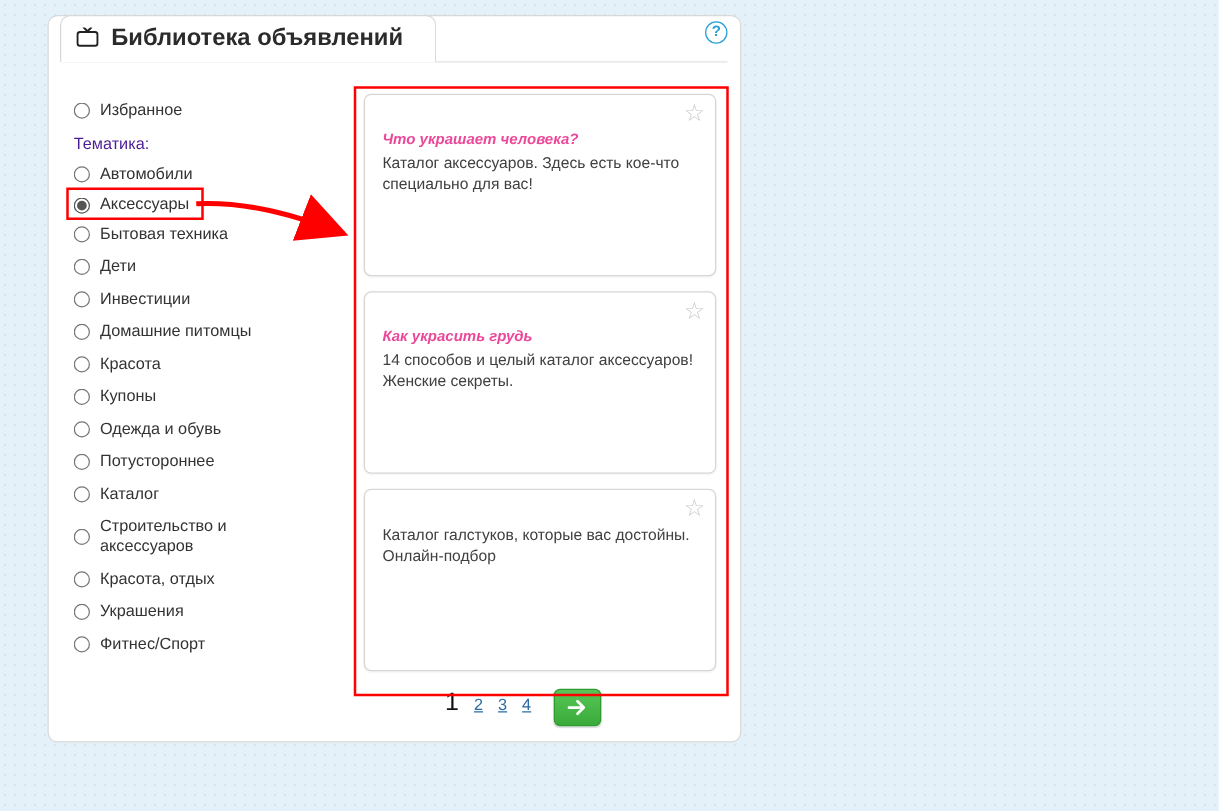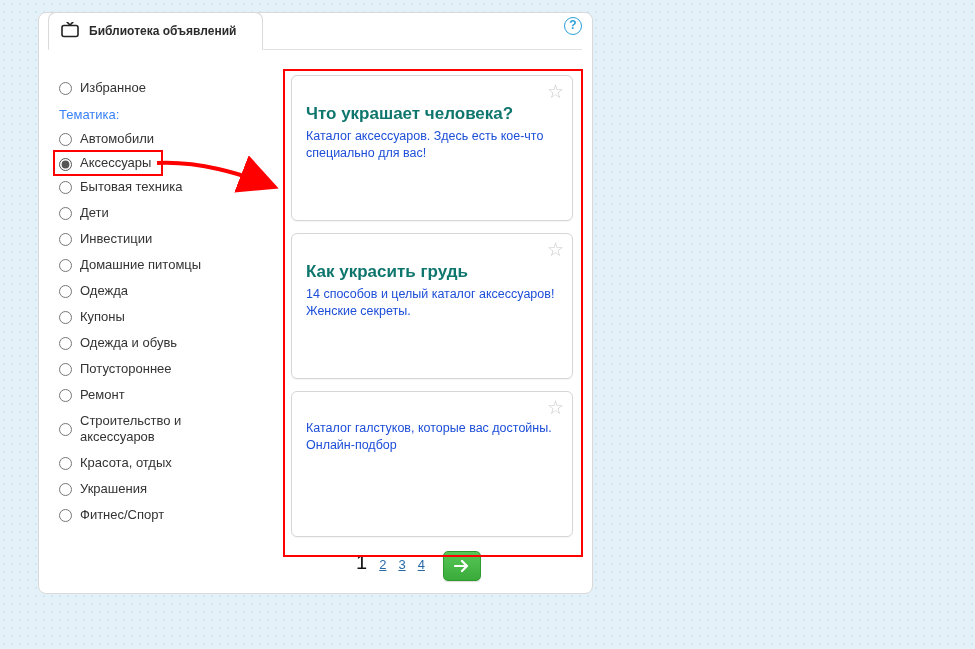--- a/index.html
+++ b/index.html
@@ -43,21 +43,21 @@
     border-bottom: 1px solid #fff;
     border-top-left-radius: 8px;
     border-top-right-radius: 8px;
     background: #fff;
     display: flex;
     align-items: center;
     gap: 10px;
   }
   .tab-title {
     font-weight: bold;
-    font-size: 12px;
+    font-size: 19px;
     color: #2b2b2b;
   }
   .help {
     position: absolute;
     right: 0;
     top: 4px;
     width: 18px; height: 18px;
     border: 1.5px solid #2aa0d8;
     border-radius: 50%;
     color: #2aa0d8;
@@ -90,21 +90,21 @@
     line-height: 16px;
   }
   .sidebar .row.highlight {
     border: 2px solid #ff0000;
     margin: -2px -2px -2px -4px;
     padding: 3px 0 3px 4px;
     width: 110px;
     align-items: flex-end;
   }
   .heading {
-    color: #3b82f6;
+    color: #4c1d95;
     padding: 6px 0 4px 2px;
   }
   input[type="radio"] {
     margin: 0;
     width: 13px; height: 13px;
     accent-color: #555;
   }
   
   .content {
     flex: 1;
@@ -131,28 +131,29 @@
     position: relative;
     height: 146px;
     border: 1px solid #d6d6d6;
     border-radius: 6px;
     background: #fff;
     padding: 28px 14px 10px 14px;
     box-shadow: 0 1px 1px rgba(0,0,0,.04);
   }
   .card h3 {
     margin: 0 0 4px 0;
-    font-size: 17px;
+    font-size: 12px;
     font-weight: bold;
-    color: #0f766e;
+    color: #ec4899;
+    font-style: italic;
   }
   .card p {
     margin: 0;
     font-size: 12.5px;
-    color: #1d4ed8;
+    color: #404040;
     line-height: 1.35;
   }
   .star {
     position: absolute;
     right: 8px;
     top: 6px;
     color: #c9c9c9;
     font-size: 19px;
     line-height: 1;
     cursor: pointer;
@@ -245,37 +246,37 @@
             <label class="row">
               <input type="radio" name="cat" style="">
               <span>Инвестиции</span>
             </label>
             <label class="row">
               <input type="radio" name="cat" style="">
               <span>Домашние питомцы</span>
             </label>
             <label class="row">
               <input type="radio" name="cat" style="">
-              <span>Одежда</span>
+              <span>Красота</span>
             </label>
             <label class="row">
               <input type="radio" name="cat" style="">
               <span>Купоны</span>
             </label>
             <label class="row">
               <input type="radio" name="cat" style="">
               <span>Одежда и обувь</span>
             </label>
             <label class="row">
               <input type="radio" name="cat" style="">
               <span>Потустороннее</span>
             </label>
             <label class="row">
               <input type="radio" name="cat" style="">
-              <span>Ремонт</span>
+              <span>Каталог</span>
             </label>
             <label class="row">
               <input type="radio" name="cat" style="">
               <span>Строительство и аксессуаров</span>
             </label>
             <label class="row">
               <input type="radio" name="cat" style="">
               <span>Красота, отдых</span>
             </label>
             <label class="row">

